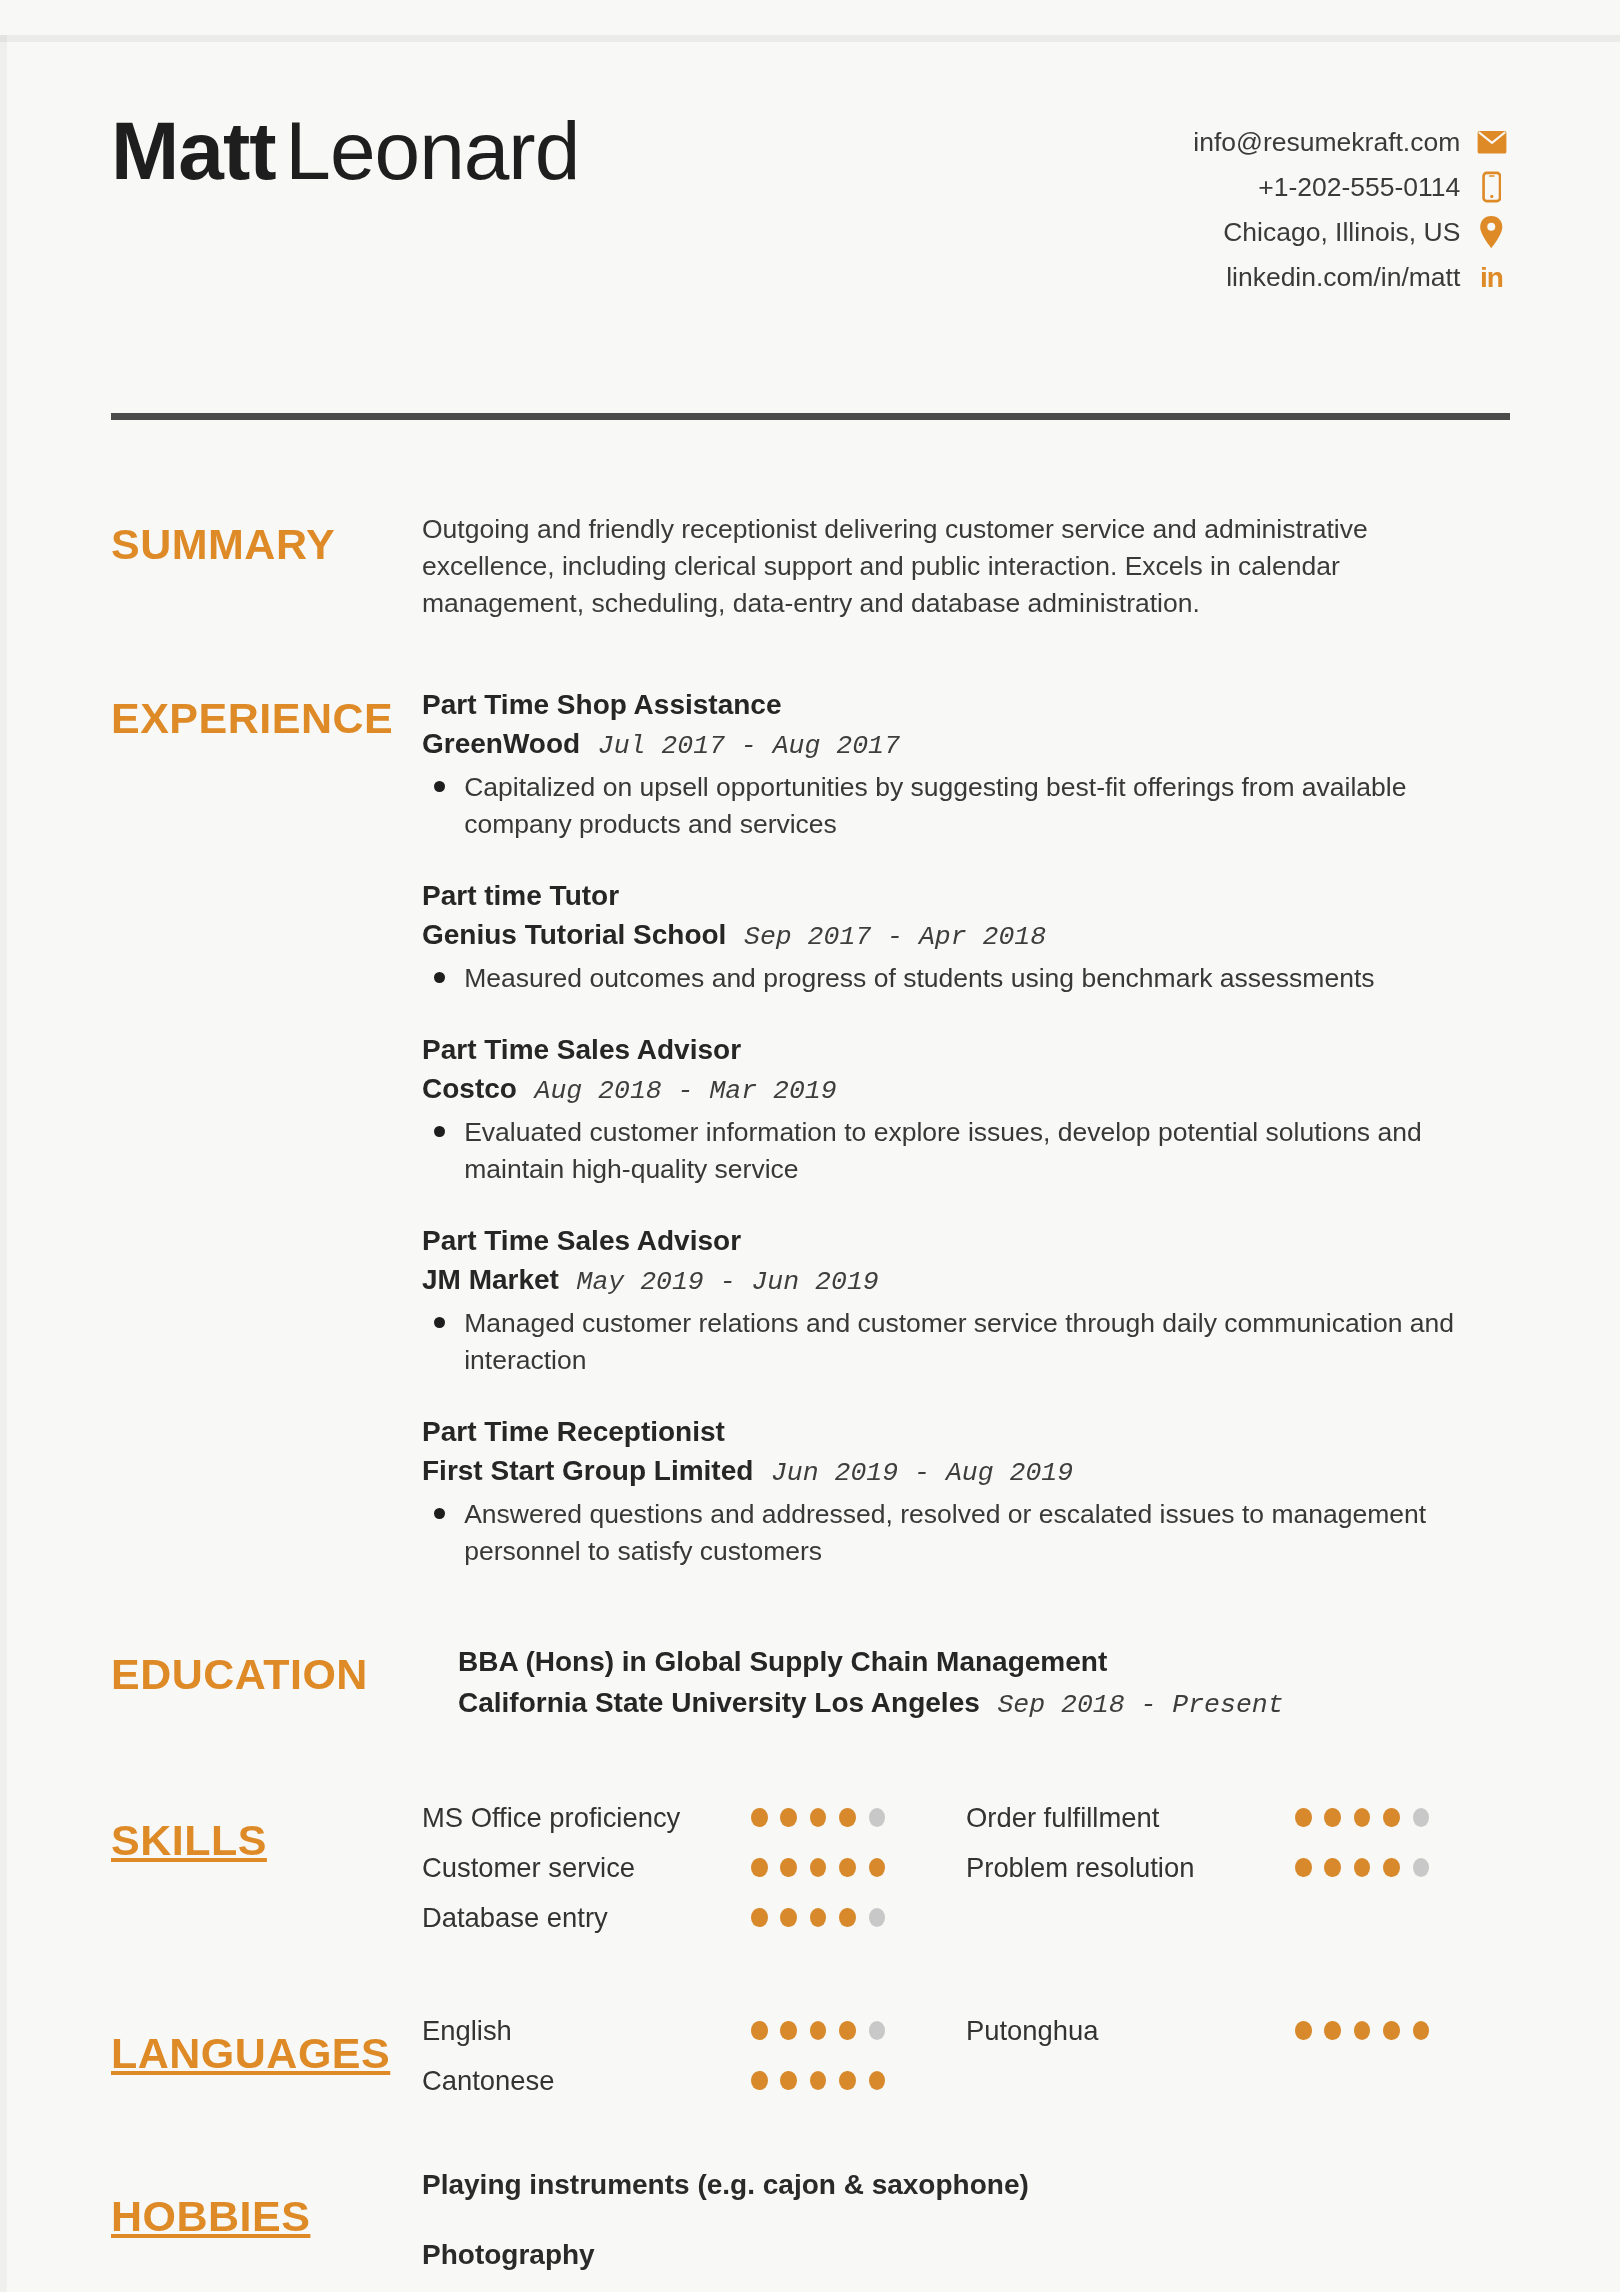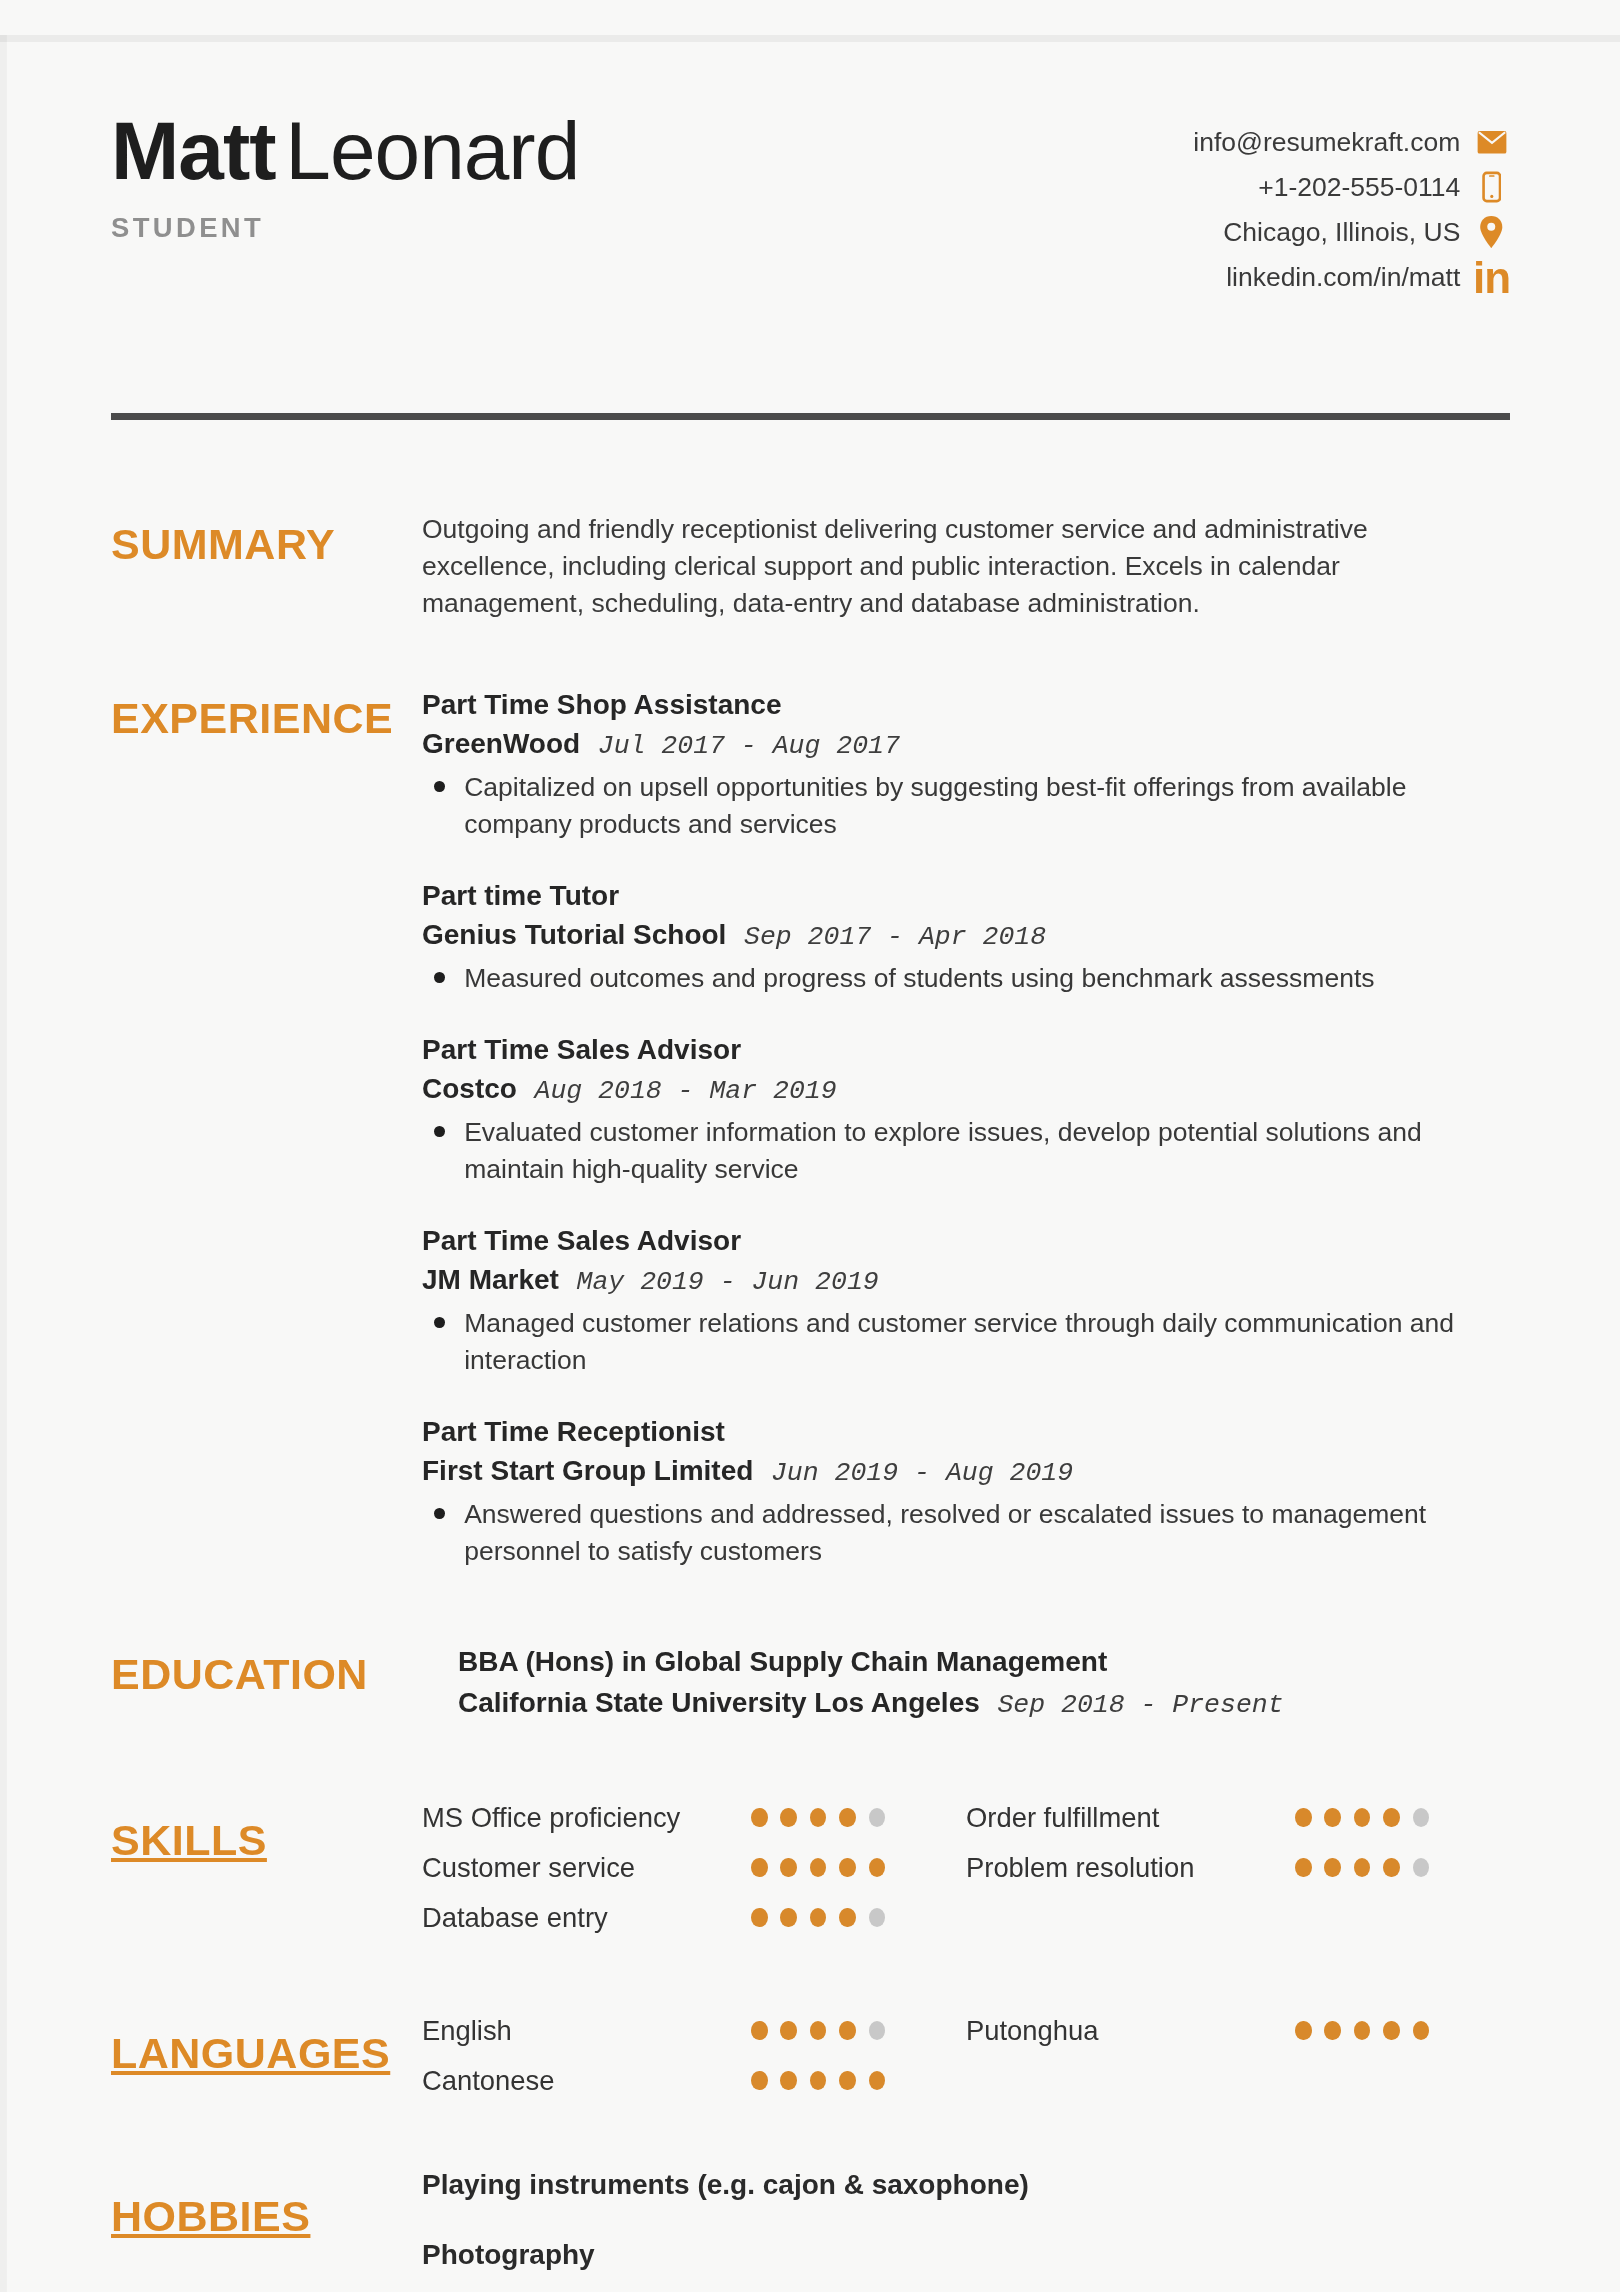--- a/index.html
+++ b/index.html
@@ -11,21 +11,21 @@
   .header{display:flex;justify-content:space-between;align-items:flex-start;padding:71px 111px 0 111px;}
   .name{font-size:82px;line-height:90px;color:#1e1e1e;letter-spacing:-1px;}
   .name .fn{font-weight:700;}
   .name .ln{font-weight:300;margin-left:9.8px;}
   .role{margin-top:15.7px;font-size:27.4px;font-weight:600;letter-spacing:3.4px;color:#8f8f8f;}
   .contact{display:flex;flex-direction:column;margin-top:13.7px;}
   .contact-row{display:flex;align-items:center;justify-content:flex-end;height:45px;}
   .contact-text{font-size:26.5px;color:#3a3a3a;}
   .icon-box{width:35px;display:flex;justify-content:center;align-items:center;margin-left:13.7px;}
   .icon-box svg{display:block;}
-  .li-text{font-size:44px;font-weight:800;color:#dd8a27;line-height:29px;letter-spacing:-1px;}
+  .li-text{font-size:28px;font-weight:800;color:#dd8a27;line-height:29px;letter-spacing:-1px;}
 
   .divider{margin:113px auto 0 auto;width:1399px;height:6.9px;background:#4b4b4b;border:none;}
 
   
   .sec{display:grid;grid-template-columns:311px 1fr;padding:0 111px;}
   .sec-heading{font-size:43px;font-weight:700;color:#dd8a27;line-height:1.05;margin-top:11.8px;letter-spacing:0.5px;}
   .sec-heading.h-low{margin-top:25.5px;text-decoration:underline;}
   .sec-summary{margin-top:91px;}
   .sec-experience{margin-top:63px;}
   .sec-education{margin-top:71px;gap:36px;}
@@ -67,21 +67,20 @@
 </head>
 <body>
 
 <div class="page">
 
   <div class="header">
     <div>
       <div class="name">
         <span class="fn">Matt</span><span class="ln">Leonard</span>
       </div>
-      <div class="role">STUDENT</div>
     </div>
     <div class="contact">
         <div class="contact-row">
           <span class="contact-text">info@resumekraft.com</span>
           <span class="icon-box">
             <svg width="30" height="24.5" viewBox="0 0 24 19">
               <rect x="0.5" y="0.5" width="23" height="18" rx="1.5" fill="#dd8a27"></rect>
               <path d="M1.5 1.5 L12 10 L22.5 1.5" fill="none" stroke="#f8f8f7" stroke-width="1.8"></path>
             </svg>
           </span>

